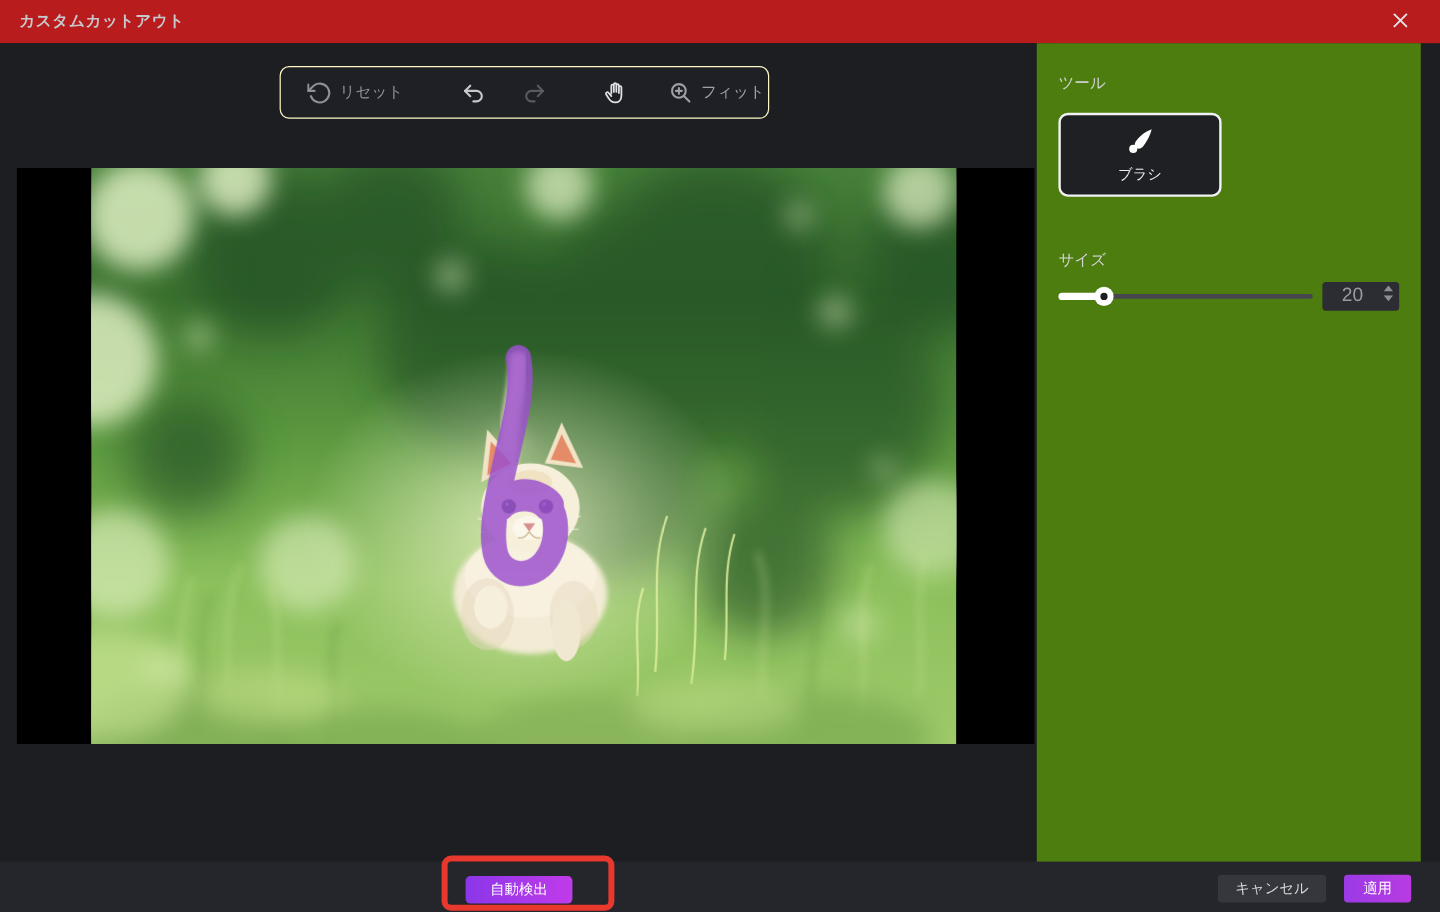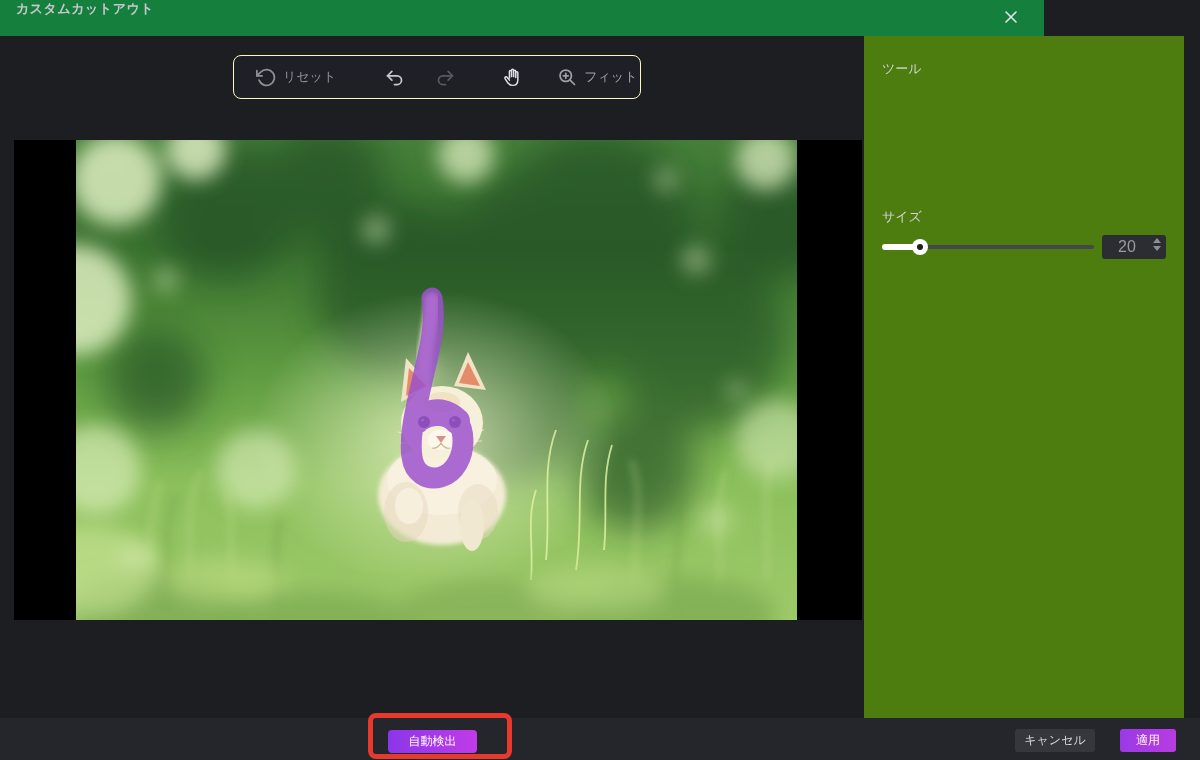--- a/index.html
+++ b/index.html
@@ -6,22 +6,22 @@
   html,body { width:1200px; height:760px; overflow:hidden; }
   body {
     font-family:"Liberation Sans","DejaVu Sans",sans-serif;
     background:#1d1e22; color:#c9cad0;
     position:relative; width:1200px; height:760px;
   }
   .dialog { position:absolute; inset:0; }
 
   
   .header {
-    position:absolute; left:0; top:0; width:1044px; height:36px;
-    background:#15803d; display:flex; 
+    position:absolute; left:0; top:0; width:1200px; height:36px;
+    background:#b91c1c; display:flex; align-items:center;
   }
   .header-title { margin-left:16px; font-size:13px; font-weight:bold; color:#c7c8cd; letter-spacing:.5px; }
   .close-btn {
     position:absolute; right:12px; top:0; width:42px; height:36px;
     display:flex; align-items:center; justify-content:center; cursor:pointer; color:#e4e5e8;
     background:none; border:none;
   }
 
   
   .main { position:absolute; left:0; top:36px; width:880px; height:724px; background:#1d1e22; }
@@ -94,21 +94,21 @@
   .annotation-box {
     position:absolute; left:368px; top:-5px; width:144px; height:46px;
     border:5px solid #e8392e; border-radius:8px; pointer-events:none;
   }
   .auto-detect-btn {
     position:absolute; left:388px; top:12px; width:89px; height:23px;
     background:linear-gradient(90deg,#8b36e9,#c13be9); border:none; border-radius:4px;
     color:#ffffff; font-size:12px; cursor:pointer;
   }
   .cancel-btn {
-    position:absolute; left:1015px; top:11px; width:80px; height:23px;
+    position:absolute; left:1015px; top:11px; width:90px; height:23px;
     background:#36373c; border:none; border-radius:3px; color:#d6d7db; font-size:12px; cursor:pointer;
   }
   .apply-btn {
     position:absolute; left:1120px; top:11px; width:56px; height:23px;
     background:linear-gradient(90deg,#9a3ae5,#b93be2); border:none; border-radius:3px;
     color:#ffffff; font-size:12px; cursor:pointer;
   }
 </style>
 </head>
 <body>
@@ -302,20 +302,29 @@
           <path stroke-width="21" d="M356,158 C361,188 351,218 345,246 C339,272 333,298 336,317 C338,333 351,341 365,337 C379,333 387,317 387,301 C387,285 379,272 365,270 C355,268.5 346,274 342,283"></path>
           <path stroke-width="26" d="M344,278 C354,271 372,271 381,281"></path>
         </g>
       </svg>
     </div>
   </div>
 
   <div class="sidebar">
     <div class="section-label lbl-tools">ツール</div>
 
+    <button class="tool-btn tool-brush">
+      <span>
+        <svg width="26" height="26" viewBox="0 0 24 24">
+          <path d="M21 2.5 C16.5 4 11.5 8 9 11.5 C7.3 13.8 7.8 16 9.4 17 C11 18 13.2 17.4 14.8 15.2 C17.4 11.6 20 7 21 2.5 Z" fill="#ffffff"></path>
+          <circle cx="6.8" cy="17.6" r="3.1" fill="#ffffff"></circle>
+        </svg>
+      </span>
+      <span>ブラシ</span>
+    </button>
 
 
     <div class="section-label lbl-size">サイズ</div>
 
     <div class="slider-track">
       <div class="slider-fill"></div>
       <div class="slider-handle">
         <div class="slider-handle-dot"></div>
       </div>
     </div>

